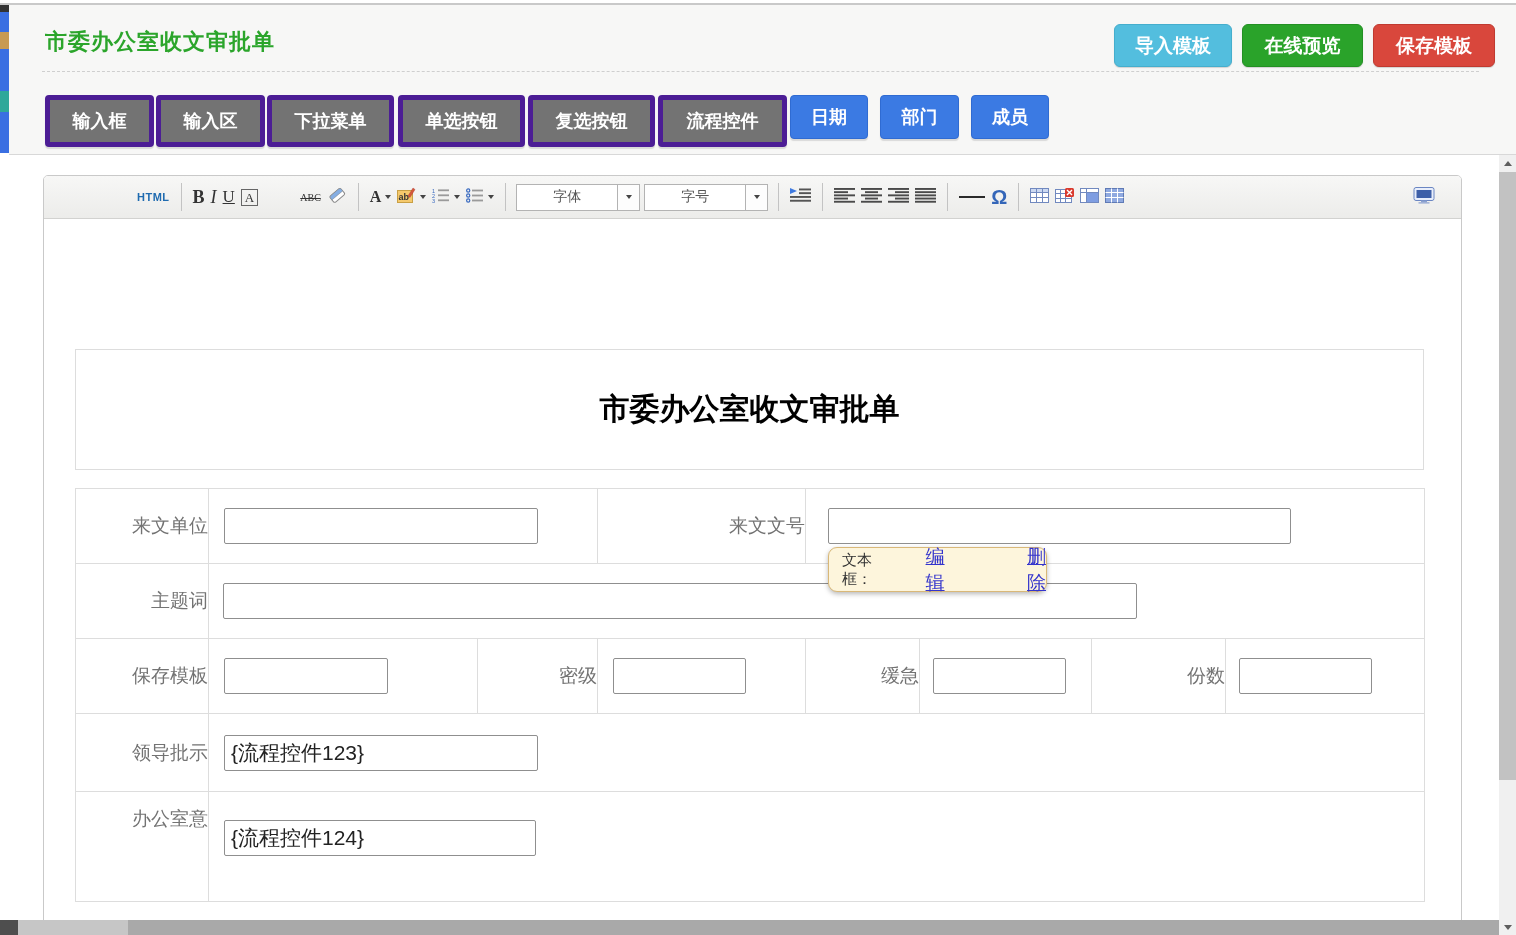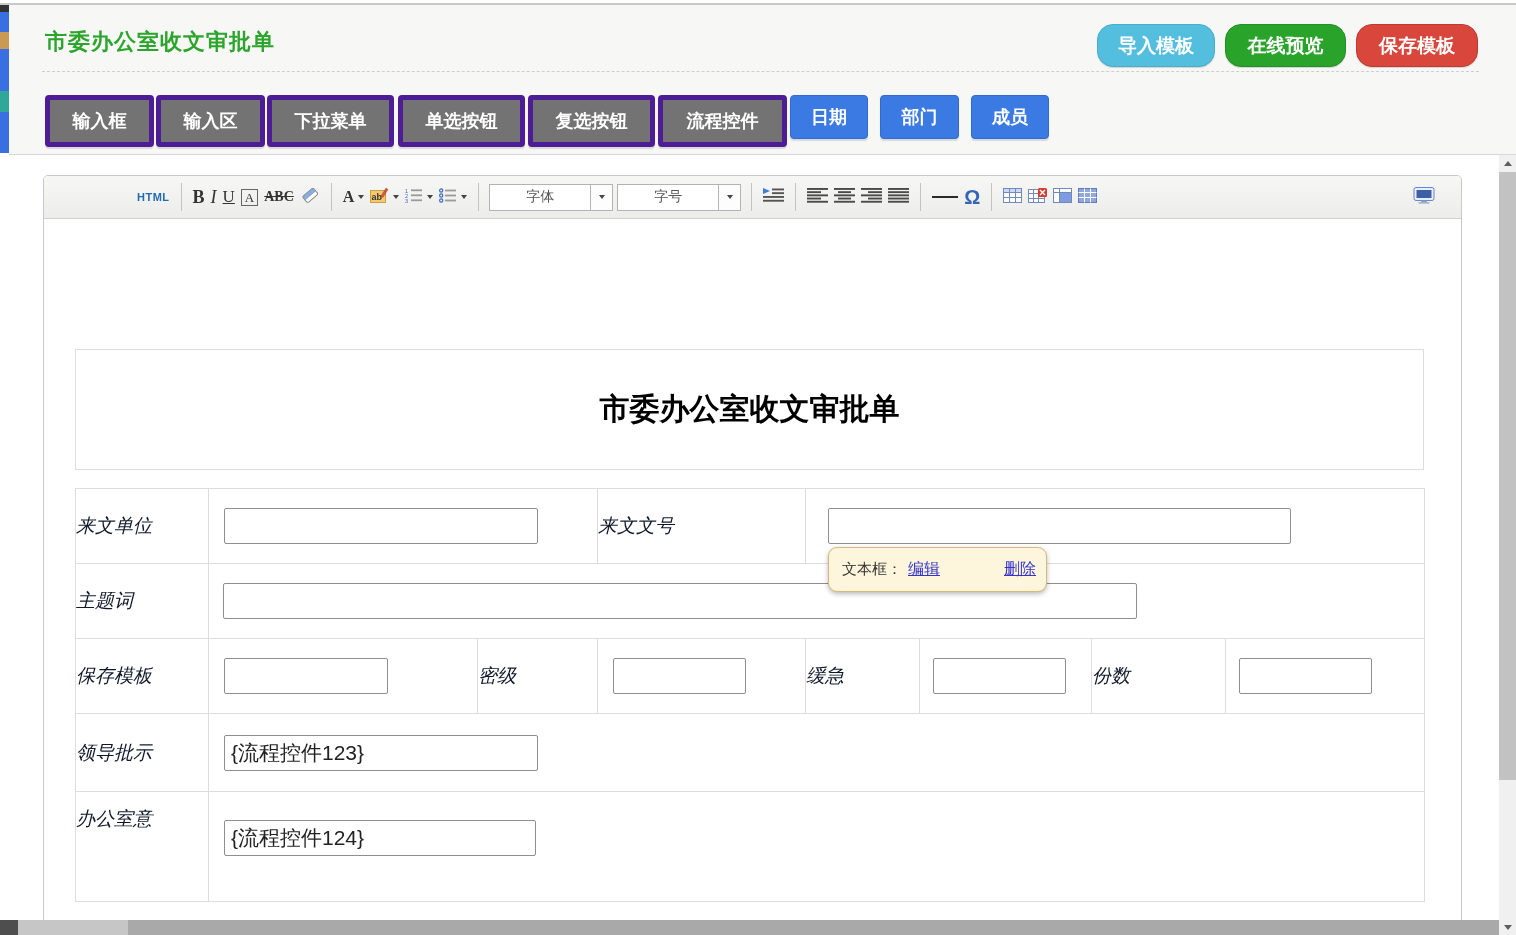--- a/index.html
+++ b/index.html
@@ -13,24 +13,24 @@
   .left-strip .frag-dark{position:absolute;left:0;top:0;width:9px;height:7px;background:#333;}
   .left-strip .frag-tan{position:absolute;left:0;top:27px;width:9px;height:17px;background:#c89a52;}
   .left-strip .frag-teal{position:absolute;left:0;top:86px;width:9px;height:21px;background:#2fa89a;}
 
   
   .header{position:absolute;left:9px;top:5px;width:1507px;height:150px;background:#f7f7f6;
           border-bottom:1px solid #d8d8d8;box-sizing:border-box;}
   .header-title{position:absolute;left:36px;top:22px;font-family:"Liberation Serif",serif;
           font-size:22px;font-weight:bold;color:#2ba52b;letter-spacing:1px;}
   .dashed-line{position:absolute;left:33px;top:66px;width:1437px;border-top:1px dashed #cfcfcf;}
-  .abtn{position:absolute;top:19px;height:41px;border-radius:16px;color:#fff;
+  .abtn{position:absolute;top:19px;height:41px;border-radius:6px;color:#fff;
         font-family:"Liberation Serif",serif;font-size:19px;font-weight:bold;
         display:flex;align-items:center;justify-content:center;cursor:pointer;
-        box-shadow:0 1px 1px rgba(0,0,0,.15);}
+        box-shadow:0 1px 1px rgba(0,0,0,.15);margin-left:17px;}
   .abtn.import{left:1088px;width:116px;background:#53bede;border:1px solid #45aecd;}
   .abtn.preview{left:1216px;width:119px;background:#2aa32a;border:1px solid #239023;}
   .abtn.save{left:1347px;width:120px;background:#d9473c;border:1px solid #c03a30;}
   .cbtn{position:absolute;top:90px;height:42px;border-radius:4px;color:#fff;
         font-family:"Liberation Serif",serif;font-size:18px;font-weight:bold;
         display:flex;align-items:center;justify-content:center;cursor:pointer;
         box-shadow:0 2px 1px rgba(0,0,0,.12);}
   .cbtn.light{background:#737373;border:5px solid #4c1d95;}
   .cbtn.primary{background:#3b7ae3;border:1px solid #2f6bd2;}
 
@@ -40,52 +40,52 @@
   .toolbar{height:43px;background:linear-gradient(#f7f7f6,#ececea);border-bottom:1px solid #d2d2d0;
           display:flex;align-items:center;padding:0 14px 0 90px;box-sizing:border-box;}
   .titem{display:inline-flex;align-items:center;justify-content:center;height:30px;margin:0 3px;cursor:pointer;}
   .sep{width:1px;height:28px;background:#c3c3c3;margin:0 8px;}
   .g-html{font-size:11px;font-weight:bold;color:#1f6bb0;letter-spacing:.5px;}
   .g-b{font-family:"Liberation Serif",serif;font-size:18px;font-weight:bold;color:#333;}
   .g-i{font-family:"Liberation Serif",serif;font-size:18px;font-style:italic;color:#333;}
   .g-u{font-family:"Liberation Serif",serif;font-size:17px;text-decoration:underline;color:#333;}
   .g-box{font-family:"Liberation Serif",serif;font-size:13px;color:#333;border:1px solid #666;
          padding:1px 3px;line-height:1;}
-  .g-abc{font-family:"Liberation Serif",serif;font-size:14px;font-weight:bold;color:#333;
-         text-decoration:line-through;}
+  .g-abc{font-family:"Liberation Serif",serif;font-size:10px;font-weight:normal;color:#333;
+         text-decoration:line-through;margin-left:36px;}
   .g-a{font-family:"Liberation Serif",serif;font-size:16px;font-weight:bold;color:#333;}
   .arrow{width:0;height:0;border-left:3.5px solid transparent;border-right:3.5px solid transparent;
          border-top:4px solid #444;margin-left:4px;}
   .tselect{display:flex;width:124px;height:27px;background:#fff;border:1px solid #b3b3b3;
          box-sizing:border-box;margin:0 2px;cursor:pointer;}
   .tselect .txt{flex:1;display:flex;align-items:center;justify-content:center;
          font-family:"Liberation Serif",serif;font-size:14px;color:#555;}
   .tselect .btn{width:21px;border-left:1px solid #b3b3b3;display:flex;align-items:center;
          justify-content:center;background:#fdfdfd;}
   .g-hr{width:26px;height:2px;background:#2a2a2a;}
   .g-omega{font-size:20px;color:#3466b8;font-weight:600;}
   .fullscreen-wrap{margin-left:auto;margin-right:12px;}
 
   
   .form-title-box{position:absolute;left:31px;top:173px;width:1347px;height:119px;
          border:1px solid #ddd;display:flex;align-items:center;justify-content:center;
          font-size:30px;font-weight:bold;color:#000;}
   table.form-table{position:absolute;left:31px;top:312px;width:1349px;border-collapse:collapse;
          table-layout:fixed;}
   table.form-table td{border:1px solid #ddd;padding:0;vertical-align:middle;}
-  td.lab{text-align:left;font-size:19px;color:#0f172a;font-style:italic;}
+  td.lab{text-align:right;font-size:19px;color:#737373;}
   .inp{height:36px;border:1px solid #8f8f8f;border-radius:2px;background:#fff;box-sizing:border-box;
        font-size:21px;color:#222;padding:0 6px;font-family:"Liberation Sans",sans-serif;}
 
   
   .tooltip{position:absolute;left:828px;top:547px;width:219px;height:45px;background:#fdf5dc;
        border:1px solid #d9b878;border-radius:9px;box-shadow:0 2px 5px rgba(0,0,0,.28);
        display:flex;align-items:center;padding-left:13px;box-sizing:border-box;z-index:5;
        font-family:"Liberation Serif",serif;font-size:15px;color:#333;}
-  .tooltip a{color:#3434cc;text-decoration:underline;font-size:16px;}
+  .tooltip a{color:#3434cc;text-decoration:underline;font-size:19px;text-align:right;}
   .tooltip .edit{margin-left:6px;}
   .tooltip .del{margin-left:64px;}
 
   
   .scrollbar{position:absolute;left:1499px;top:155px;width:17px;height:780px;background:#f0f0f0;z-index:8;}
   .sb-up,.sb-down{position:absolute;left:0;width:17px;height:16px;display:flex;align-items:center;
        justify-content:center;}
   .sb-up{top:0;} .sb-down{bottom:0;}
   .tri-up{width:0;height:0;border-left:4px solid transparent;border-right:4px solid transparent;
        border-bottom:5px solid #5e5e5e;}

